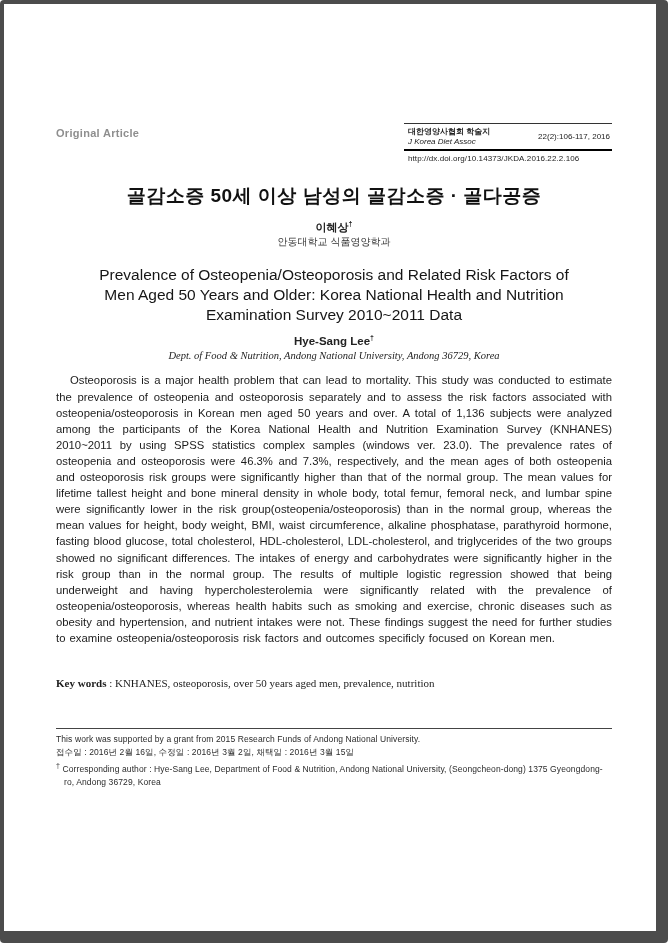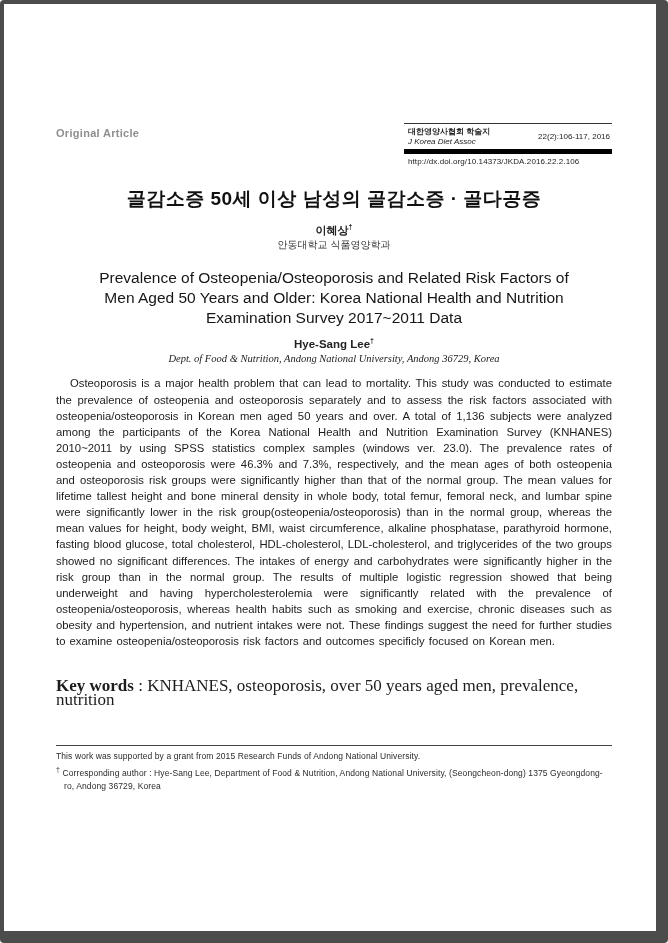--- a/index.html
+++ b/index.html
@@ -35,21 +35,21 @@
     color: #8e8e8e;
     letter-spacing: 0.3px;
   }
   .journal-box { width: 208px; font-size: 8px; color: #222; }
   .journal-box .rule { border-top: 1.5px solid #333; }
   .journal-main {
     display: flex;
     justify-content: space-between;
     align-items: center;
     padding: 3px 2px 3px 4px;
-    border-bottom: 5px solid #000000;
+    border-bottom: 2px solid #000000;
   }
   .journal-names { line-height: 9.5px; }
   .journal-name-ko { font-weight: bold; }
   .journal-name-en { font-style: italic; }
   .journal-vol { font-size: 8px; white-space: nowrap; padding-left: 4px; }
   .journal-doi { padding: 3px 0 0 4px; letter-spacing: 0.1px; }
 
   
   .title-ko {
     margin-top: 18px;
@@ -96,21 +96,21 @@
     font-size: 11.3px;
     line-height: 16.1px;
     text-align: justify;
     text-indent: 14px;
     color: #1c1c1c;
     word-spacing: 1px;
   }
   .keywords {
     margin-top: 30px;
     font-family: "Liberation Serif", serif;
-    font-size: 17px; line-height: 14px; color: #1c1c1c;
+    font-size: 11px; line-height: 14px; color: #1c1c1c;
   }
   .keywords b { font-weight: bold; }
 
   
   .fn-divider { margin-top: 38px; border-top: 1px solid #444; }
   .footnotes { margin-top: 4px; font-size: 8.5px; line-height: 13px; color: #2b2b2b; letter-spacing: 0.1px; }
   .fn-corresponding { padding-left: 8px; text-indent: -8px; }
 </style>
 </head>
 <body>
@@ -136,33 +136,34 @@
       </div>
 
       <div class="title-ko">
         <span>골감소증 50세 이상 남성의 골감소증 · 골다공증</span>
       </div>
 
       <div class="author-ko"><span>이혜상</span><sup class="mark">†</sup></div>
 
       <div class="affil-ko">안동대학교 식품영양학과</div>
 
-      <div class="title-en">Prevalence of Osteopenia/Osteoporosis and Related Risk Factors of Men Aged 50 Years and Older: Korea National Health and Nutrition Examination Survey 2017~2011 Data</div>
+      <div class="title-en">Prevalence of Osteopenia/Osteoporosis and Related Risk Factors of Men Aged 50 Years and Older: Korea National Health and Nutrition Examination Survey 2010~2011 Data</div>
 
       <div class="author-en"><span>Hye-Sang Lee</span><sup class="mark">†</sup></div>
 
       <div class="affil-en">Dept. of Food &amp; Nutrition, Andong National University, Andong 36729, Korea</div>
 
 
       <p class="abstract-body">Osteoporosis is a major health problem that can lead to mortality. This study was conducted to estimate the prevalence of osteopenia and osteoporosis separately and to assess the risk factors associated with osteopenia/osteoporosis in Korean men aged 50 years and over. A total of 1,136 subjects were analyzed among the participants of the Korea National Health and Nutrition Examination Survey (KNHANES) 2010~2011 by using SPSS statistics complex samples (windows ver. 23.0). The prevalence rates of osteopenia and osteoporosis were 46.3% and 7.3%, respectively, and the mean ages of both osteopenia and osteoporosis risk groups were significantly higher than that of the normal group. The mean values for lifetime tallest height and bone mineral density in whole body, total femur, femoral neck, and lumbar spine were significantly lower in the risk group(osteopenia/osteoporosis) than in the normal group, whereas the mean values for height, body weight, BMI, waist circumference, alkaline phosphatase, parathyroid hormone, fasting blood glucose, total cholesterol, HDL-cholesterol, LDL-cholesterol, and triglycerides of the two groups showed no significant differences. The intakes of energy and carbohydrates were significantly higher in the risk group than in the normal group. The results of multiple logistic regression showed that being underweight and having hypercholesterolemia were significantly related with the prevalence of osteopenia/osteoporosis, whereas health habits such as smoking and exercise, chronic diseases such as obesity and hypertension, and nutrient intakes were not. These findings suggest the need for further studies to examine osteopenia/osteoporosis risk factors and outcomes specificly focused on Korean men.</p>
 
       <div class="keywords"><b>Key words</b><span> : KNHANES, osteoporosis, over 50 years aged men, prevalence, nutrition</span></div>
 
       <div class="fn-divider"></div>
 
       <div class="footnotes">
         <div>This work was supported by a grant from 2015 Research Funds of Andong National University.</div>
+        <div>접수일 : 2016년 2월 16일, 수정일 : 2016년 3월 2일, 채택일 : 2016년 3월 15일</div>
         <div class="fn-corresponding"><sup class="mark">†</sup><span> Corresponding author : Hye-Sang Lee, Department of Food &amp; Nutrition, Andong National University, (Seongcheon-dong) 1375 Gyeongdong-ro, Andong 36729, Korea</span></div>
       </div>
 
     </div>
   </div>
 </div>
 
 </body></html>

